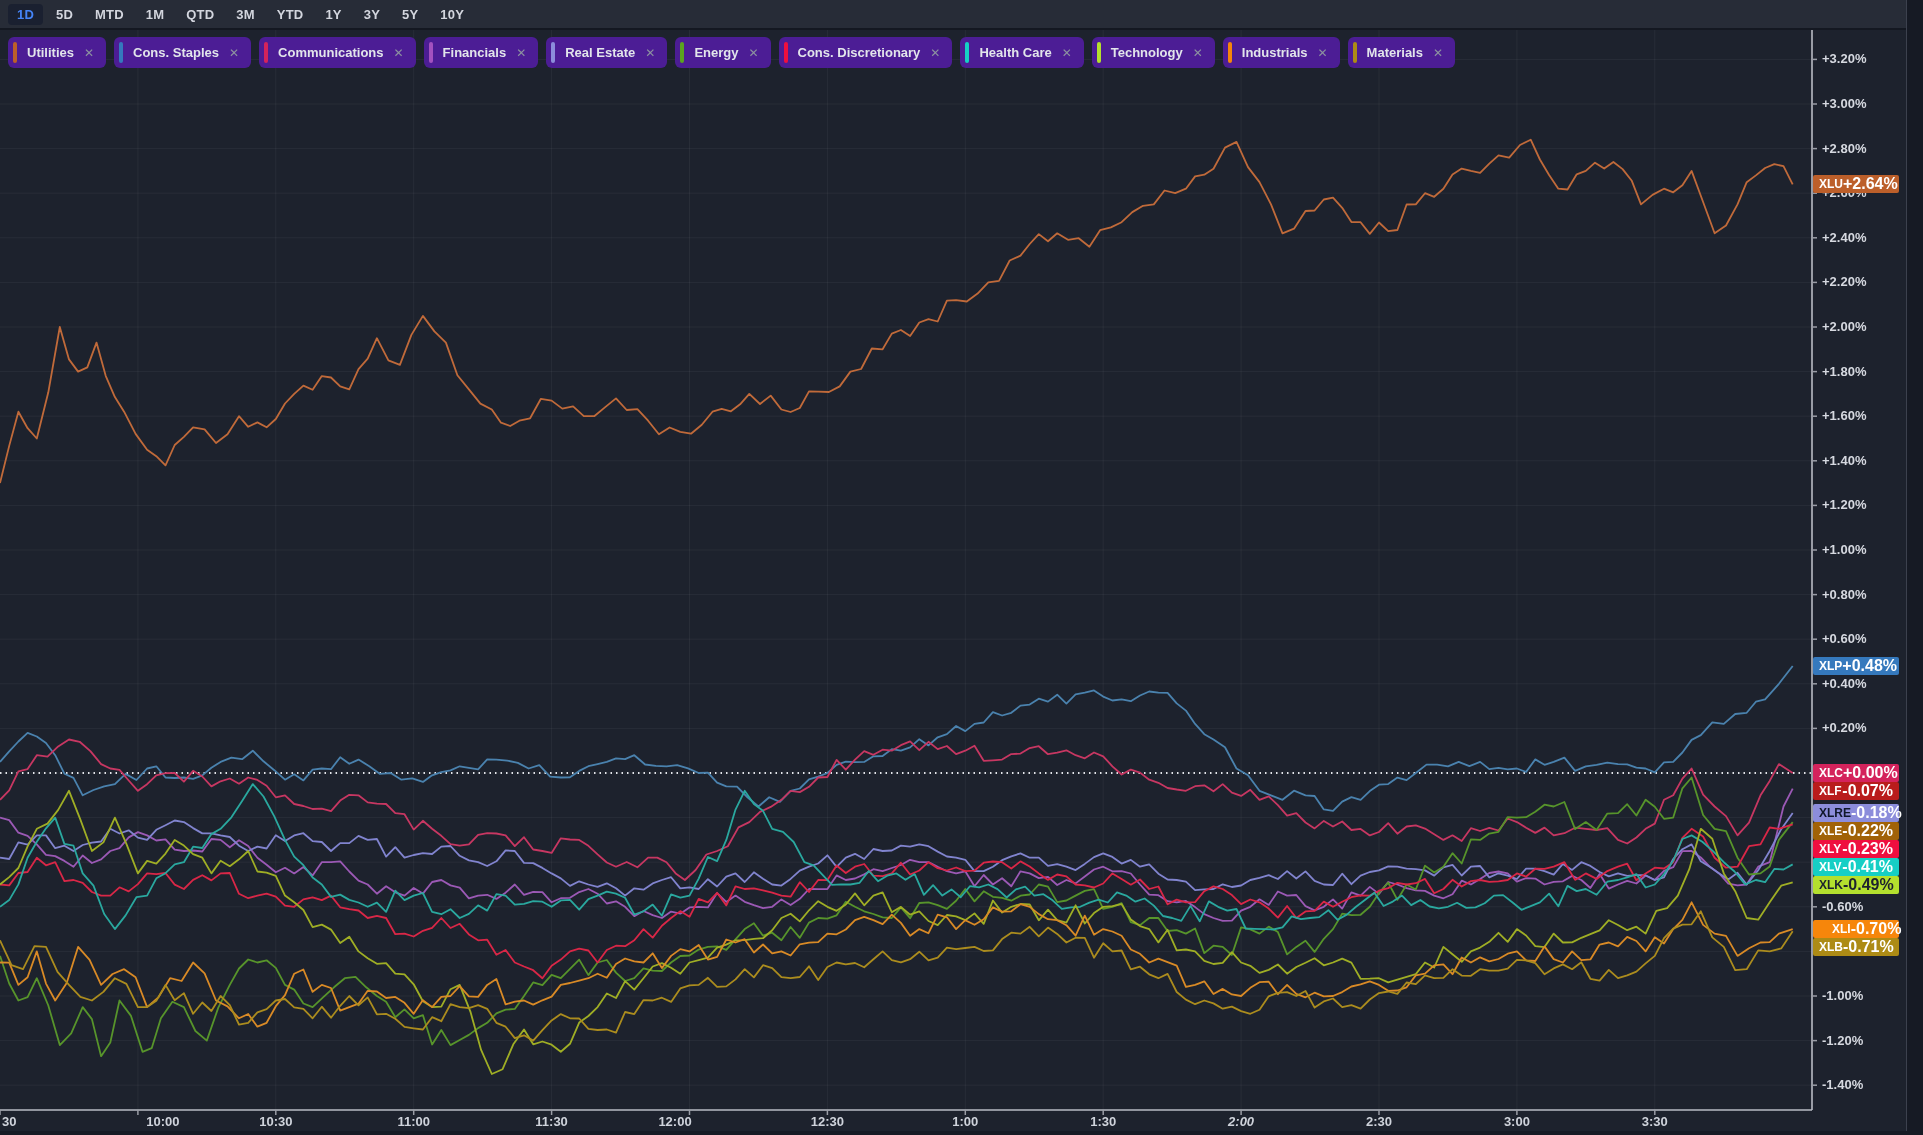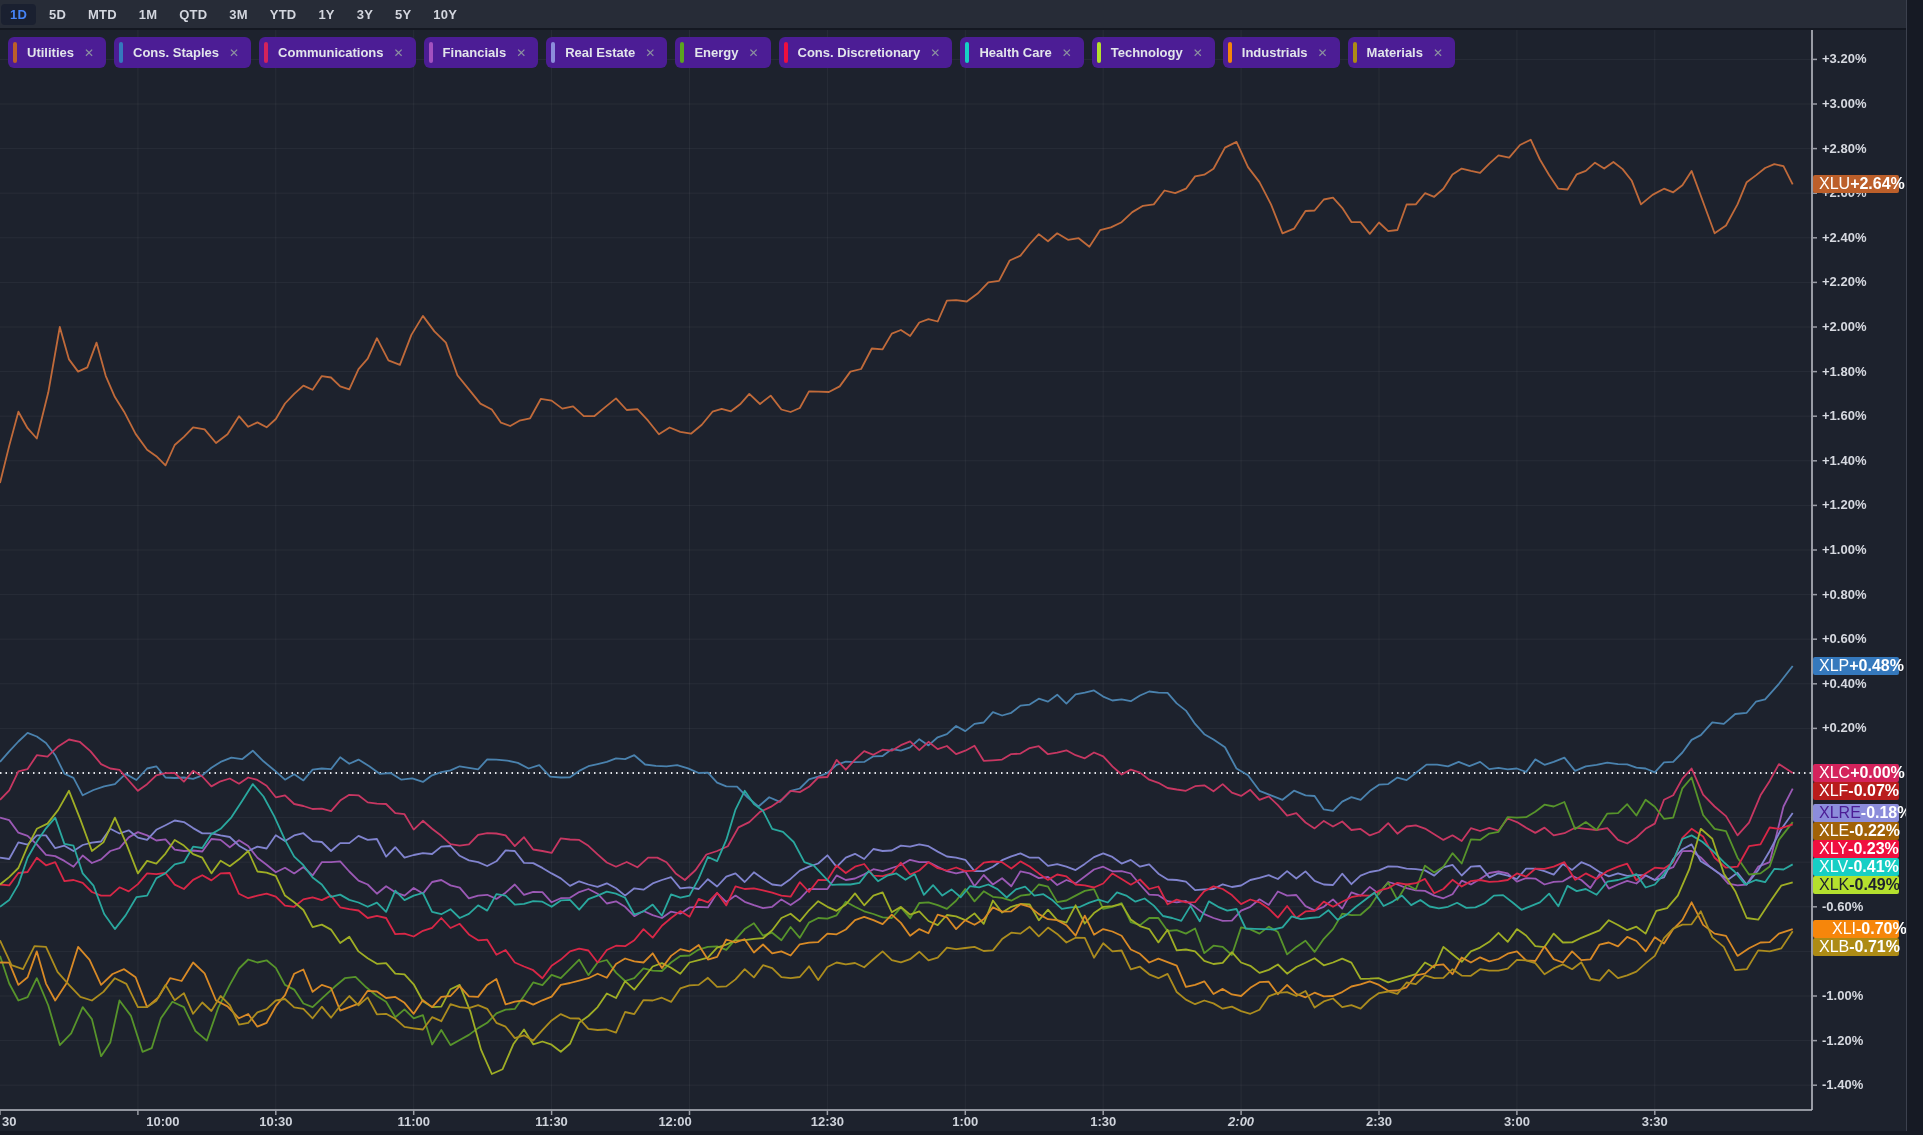--- a/index.html
+++ b/index.html
@@ -1,36 +1,36 @@
 <!DOCTYPE html>
 <html><head>
 <meta charset="utf-8">
 <style>
   html,body{margin:0;padding:0;background:#10141d;}
   *{box-sizing:border-box;font-family:"Liberation Sans","DejaVu Sans",sans-serif;}
   #app{position:relative;width:1923px;height:1135px;background:#1d222d;overflow:hidden;}
   
-  #topbar{position:absolute;left:0;top:0;width:1923px;height:30px;background:#272c37;border-bottom:2px solid #141821;display:flex;align-items:center;padding-left:1px;z-index:30;}
+  #topbar{position:absolute;left:0;top:0;width:1923px;height:30px;background:#272c37;border-bottom:2px solid #141821;display:flex;align-items:center;padding-left:8px;z-index:30;}
   .range-btn{font-size:13px;font-weight:700;color:#d3d6de;padding:3px 9px;margin-right:4px;border-radius:4px;cursor:pointer;letter-spacing:.2px;}
   .range-btn.active{color:#4584f7;background:#1a2030;}
   
   #chips{position:absolute;left:8px;top:37px;display:flex;gap:8px;z-index:25;}
   .chip{position:relative;display:inline-flex;align-items:center;height:31px;background:#4c1d95;border-radius:6px;padding:0 12px 0 19px;cursor:pointer;}
   .chip .bar{position:absolute;left:5px;top:5px;width:4px;height:21px;border-radius:2px;}
   .chip .lbl{font-size:13px;font-weight:700;color:#e2e5eb;white-space:nowrap;}
   .chip .x{margin-left:10px;font-size:12px;font-weight:700;color:#8d93a0;cursor:pointer;line-height:1;}
   
   #chart-svg{position:absolute;left:0;top:0;z-index:5;}
   
   .ylabel{position:absolute;left:1822px;font-size:13px;font-weight:700;color:#d6d9e0;white-space:nowrap;z-index:10;}
   .xlabel{position:absolute;top:1114px;font-size:13px;font-weight:700;color:#cfd3db;white-space:nowrap;transform:translateX(-50%);z-index:10;}
   .xlabel.edge{transform:none;}
   
   .badge{position:absolute;left:1813px;width:86px;height:18px;display:flex;align-items:center;justify-content:space-between;padding:0 6px;border-radius:2px;z-index:20;}
-  .badge .tk{font-size:16px;font-weight:400;}
+  .badge .tk{font-size:12px;font-weight:700;}
   .badge .vl{font-size:16px;font-weight:700;}
   
   #right-strip{position:absolute;top:0;right:0;width:17px;height:1135px;background:#161a24;border-left:1px solid #3c414e;z-index:40;}
   #bottom-strip{position:absolute;left:0;bottom:0;width:1923px;height:4px;background:#161a24;z-index:40;}
 </style>
 </head>
 <body>
 
 <div id="app">
   <div id="topbar">
@@ -249,21 +249,21 @@
       </div>
       <div class="badge" style="top: 764px; background: rgb(212, 35, 92);">
         <span class="tk" style="color: rgb(255, 255, 255);">XLC</span>
         <span class="vl" style="color: rgb(255, 255, 255);">+0.00%</span>
       </div>
       <div class="badge" style="top: 782px; background: #b91c1c;">
         <span class="tk" style="color: rgb(255, 255, 255);">XLF</span>
         <span class="vl" style="color: rgb(255, 255, 255);">-0.07%</span>
       </div>
       <div class="badge" style="top: 804.14px; background: rgb(140, 141, 219);">
-        <span class="tk" style="color: #4c1d95;">XLRE</span>
+        <span class="tk" style="color: #0f172a;">XLRE</span>
         <span class="vl" style="color: rgb(255, 255, 255);">-0.18%</span>
       </div>
       <div class="badge" style="top: 822.14px; background: #a16207;">
         <span class="tk" style="color: rgb(255, 255, 255);">XLE</span>
         <span class="vl" style="color: rgb(255, 255, 255);">-0.22%</span>
       </div>
       <div class="badge" style="top: 840.14px; background: rgb(239, 15, 63);">
         <span class="tk" style="color: rgb(255, 255, 255);">XLY</span>
         <span class="vl" style="color: rgb(255, 255, 255);">-0.23%</span>
       </div>

